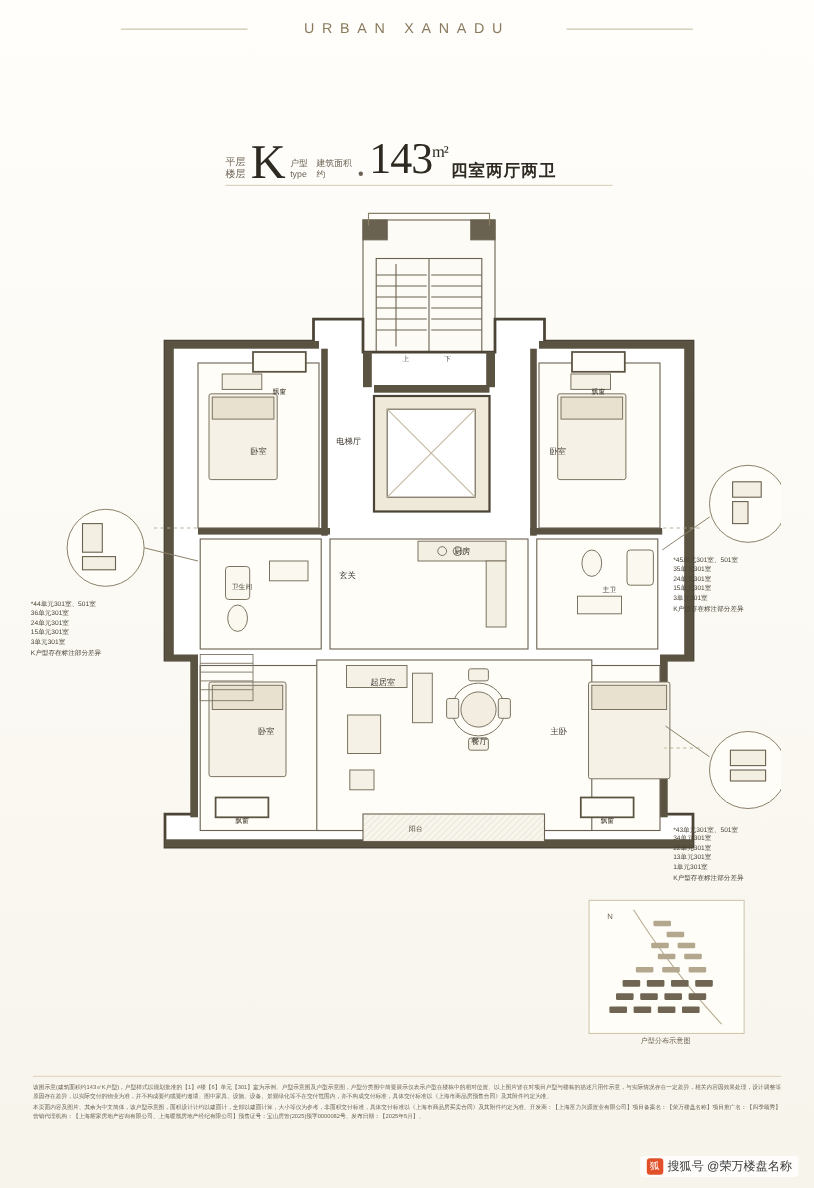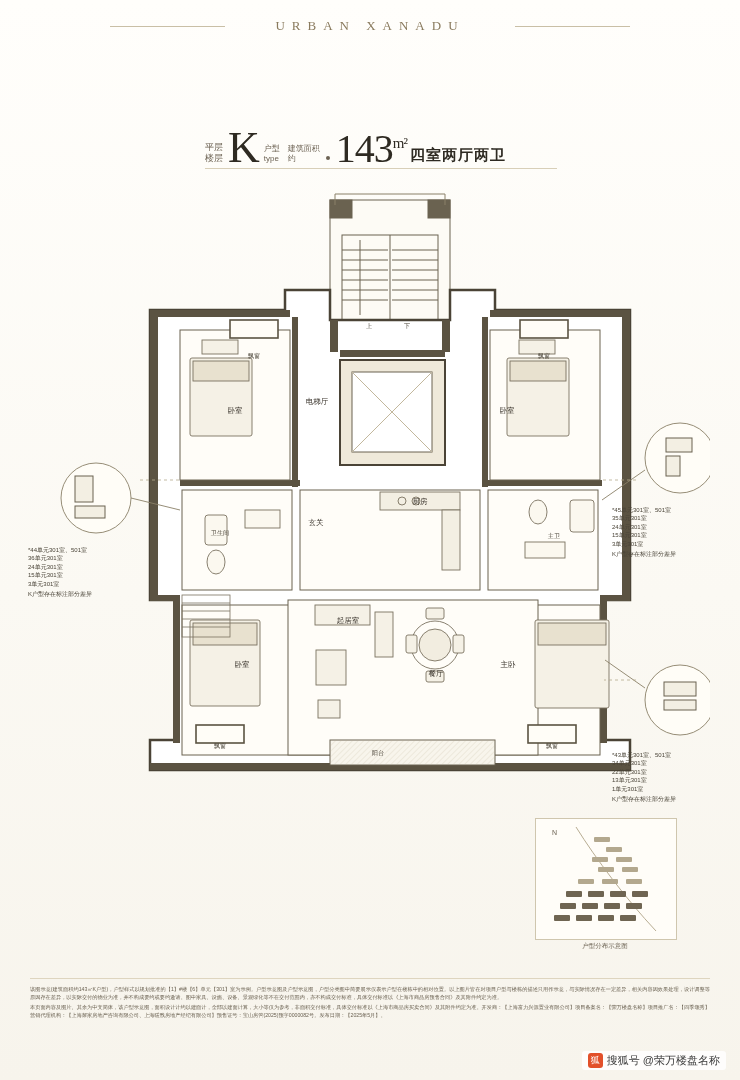--- a/index.html
+++ b/index.html
@@ -14,21 +14,21 @@
   .page{
     position:absolute;inset:0;
     background:linear-gradient(180deg,#fffefb 0%,#fbf9f3 55%,#f7f4ec 100%);
   }
   
   .brand{
     position:absolute;top:18px;left:0;width:100%;
     text-align:center;
     font-size:13px;letter-spacing:7px;
     color:#8a7b5e;
-    font-family:Liberation Serif, serif;
+    font-family:Liberation Sans, sans-serif;
   }
   .brand-rule{
     position:absolute;top:26px;height:1px;background:#c9bfa6;width:115px;
   }
   .brand-rule.left{left:110px;}
   .brand-rule.right{right:110px;}
 
   
   .title-row{
     position:absolute;top:110px;left:205px;width:360px;height:60px;
@@ -46,21 +46,21 @@
   .t-sub{
     display:flex;flex-direction:column;justify-content:flex-start;
     font-size:8px;line-height:10px;color:#6c6253;margin-bottom:6px;
   }
   .t-dot{
     width:4px;height:4px;border-radius:50%;background:#6c6253;
     margin:0 6px 10px 6px;align-self:flex-end;
   }
   .t-area{
     font-family:"Liberation Serif", serif;
-    font-size:40px;line-height:42px;color:#2e2a22;letter-spacing:-1px;text-align:right;
+    font-size:40px;line-height:52px;color:#2e2a22;letter-spacing:-1px;text-align:right;
   }
   .t-area sup{font-size:15px;}
   .t-rooms{
     font-size:15px;color:#2e2a22;margin-left:3px;margin-bottom:5px;
     letter-spacing:1px;
     font-weight:bold;
   }
   .title-line{
     position:absolute;top:168px;left:205px;width:352px;height:1px;background:#d8cfb8;
   }

